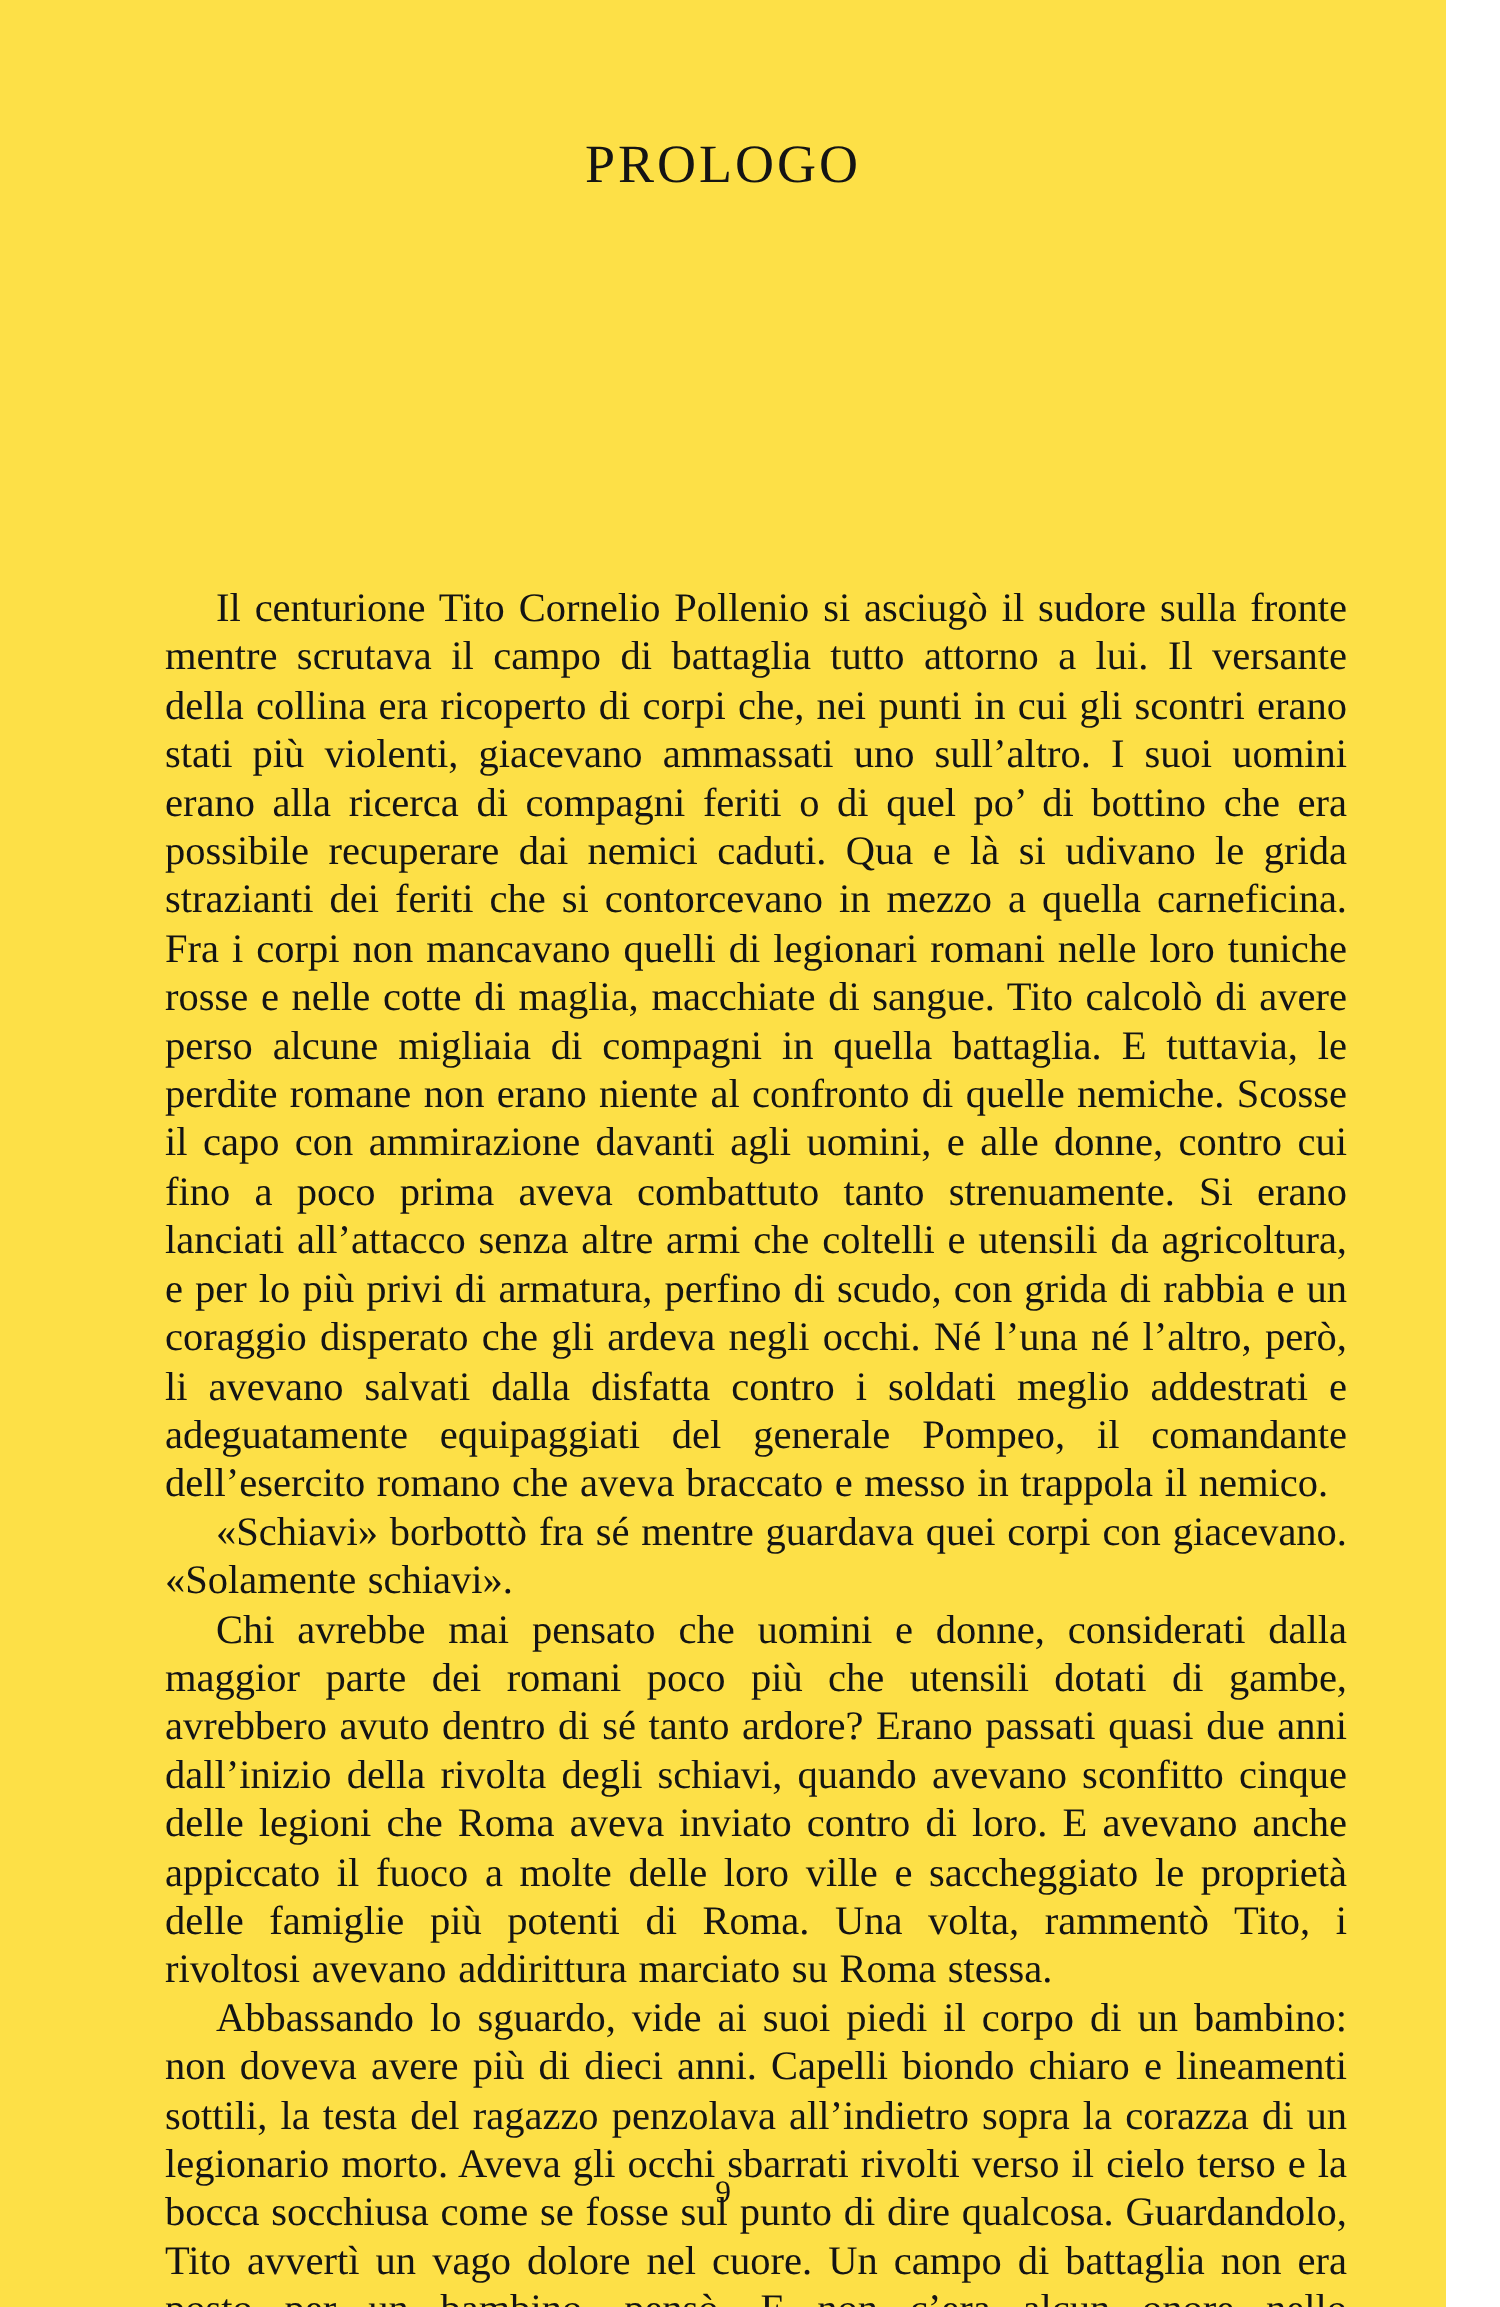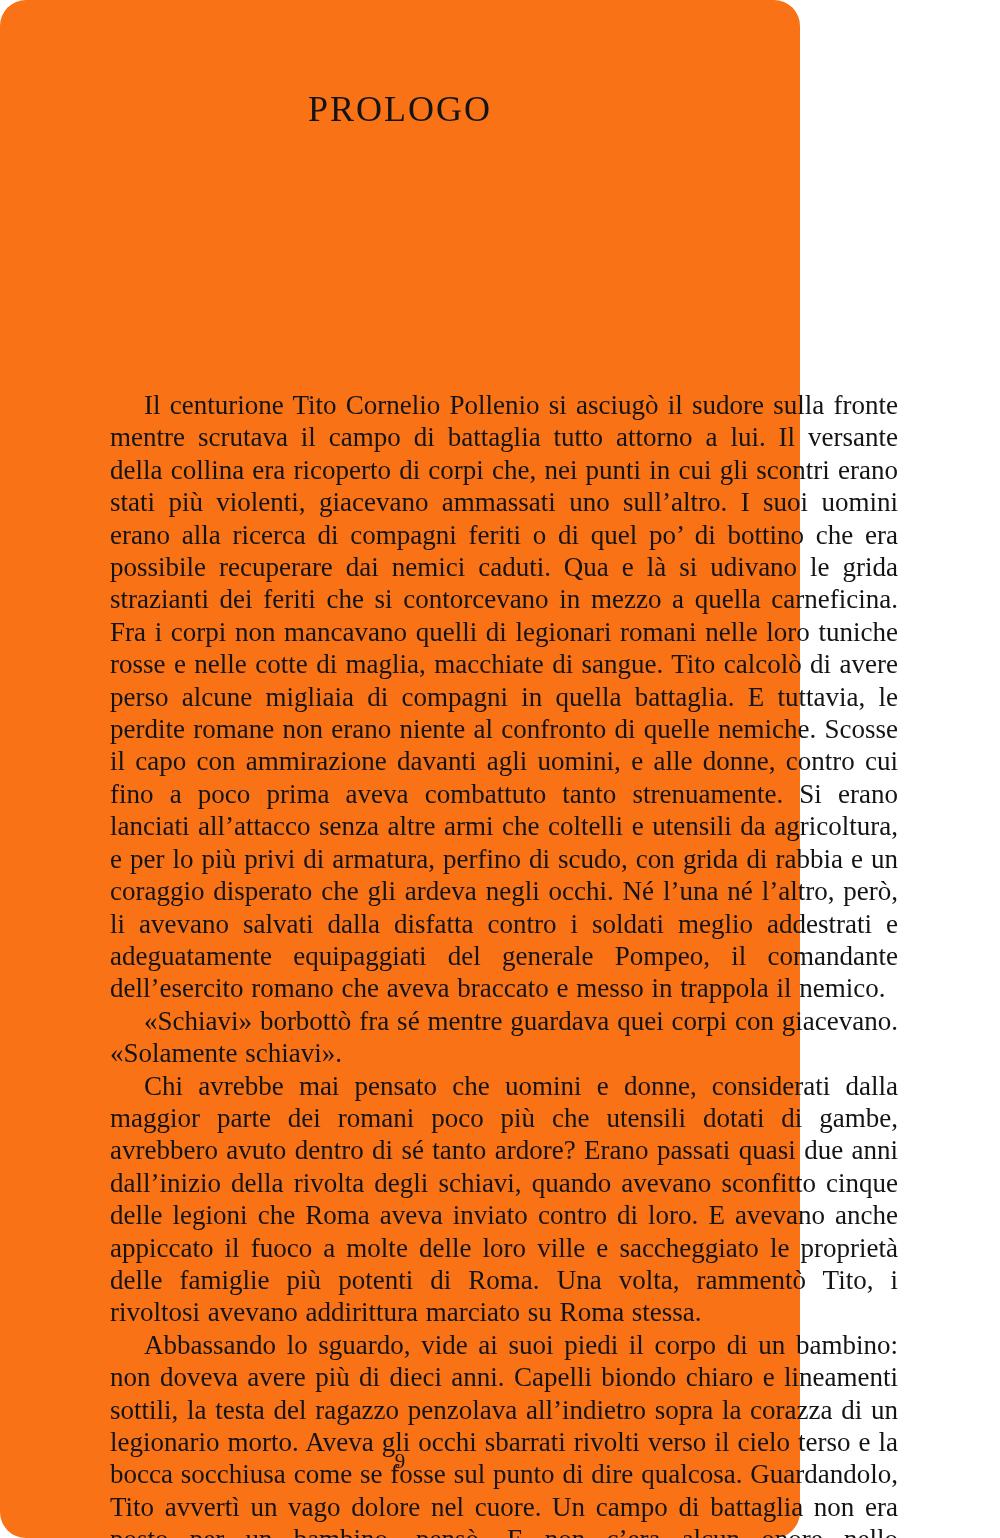--- a/index.html
+++ b/index.html
@@ -10,24 +10,23 @@
   body {
     width: 1000px;
     height: 1538px;
     position: relative;
     font-family: "Liberation Serif", "DejaVu Serif", serif;
     color: #141414;
     overflow: hidden;
   }
   .page {
     position: relative;
-    width: 800px;
+    width: 964px;
     height: 1538px;
-    background: #f97316;
-    border-radius: 26px;
+    background: #fde047;
   }
   .chapter-title {
     position: absolute;
     top: 88px;
     left: 0;
     width: 100%;
     text-align: center;
     font-size: 36px;
     font-weight: normal;
     letter-spacing: 2px;

